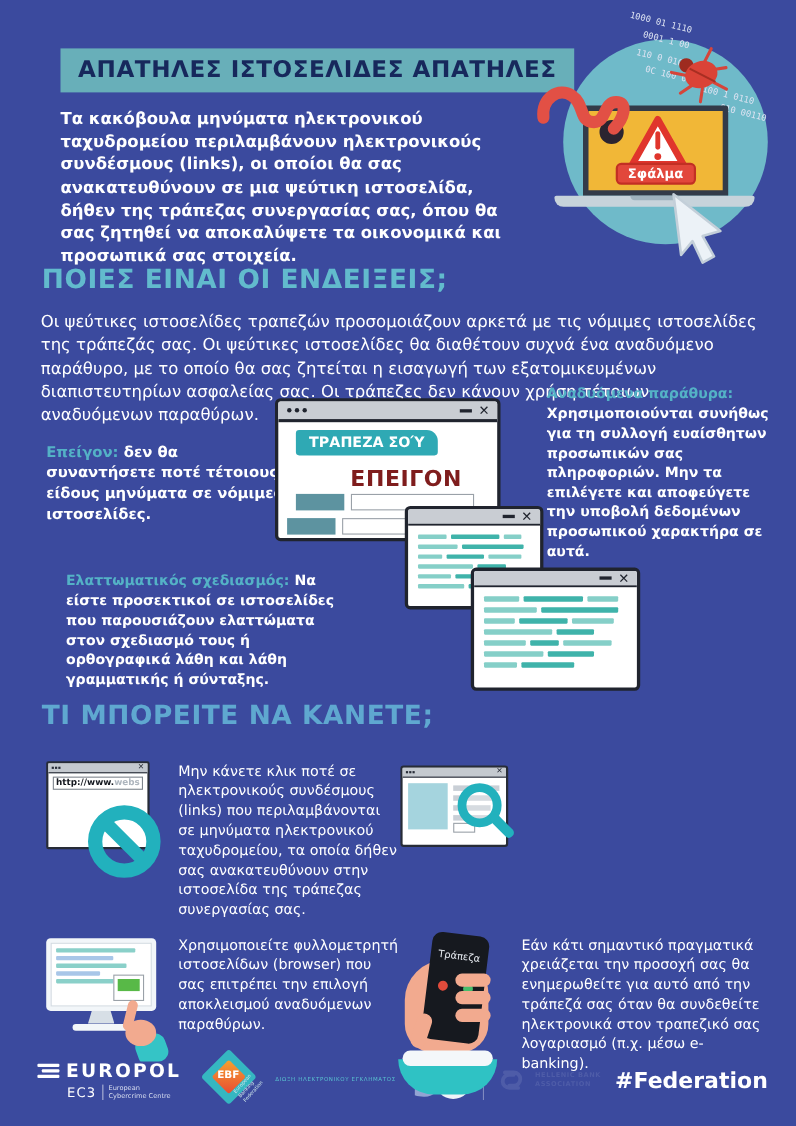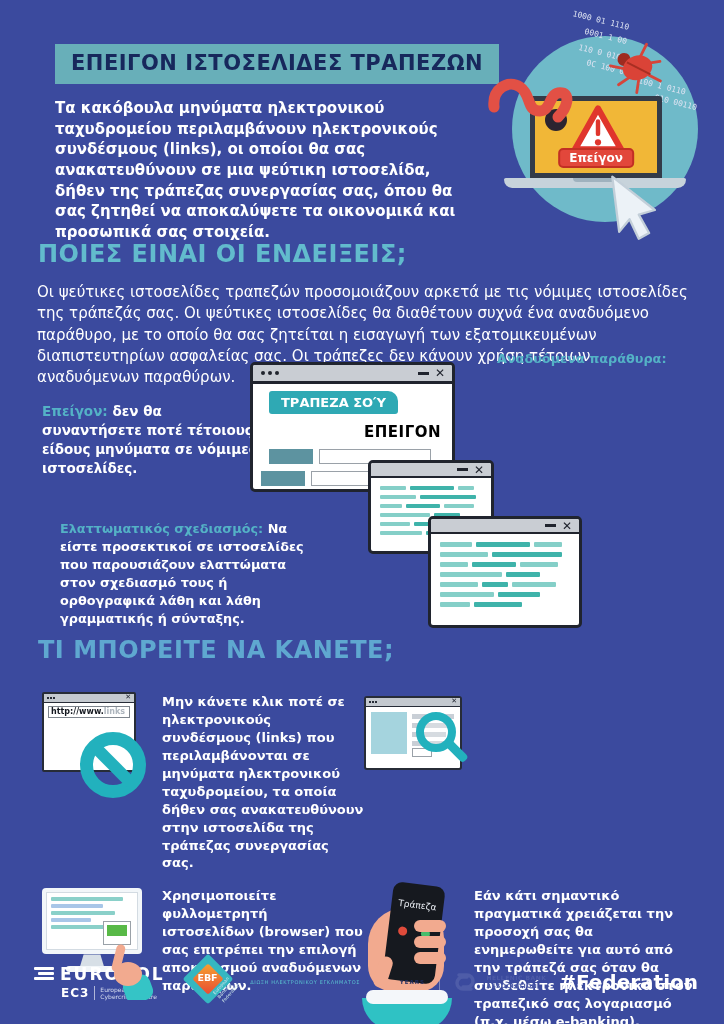--- a/index.html
+++ b/index.html
@@ -50,21 +50,21 @@
   .tbar { background:#C9CDD3; border-bottom:3px solid #20242E; position:relative; border-radius:2px 2px 0 0; }
   .dots { position:absolute; left:8px; top:50%; transform:translateY(-50%); display:flex; gap:3px; }
   .dots i { width:4px; height:4px; background:#20242E; border-radius:50%; }
   .wctl { position:absolute; right:7px; top:0; height:100%; display:flex; align-items:center; gap:6px; }
   .minbar { width:11px; height:3px; background:#20242E; }
   .xglyph { font-size:12px; font-weight:700; color:#20242E; line-height:1; }
 
   #main-window { left:250px; top:362px; width:205px; height:130px; z-index:2; }
   #main-window .tbar { height:19px; }
   .bank-badge { position:absolute; left:16px; top:26px; background:#2FA9B4; color:#fff; font-size:13px; font-weight:700; padding:4px 12px; border-radius:3px 10px 3px 3px; white-space:nowrap; }
-  .urgent-word { position:absolute; right:11px; top:58px; color:#000000; font-size:15px; font-weight:700; letter-spacing:.5px; }
+  .urgent-word { position:absolute; right:32px; top:58px; color:#7f1d1d; font-size:20px; font-weight:700; letter-spacing:.5px; }
   .frow { position:absolute; display:flex; gap:6px; align-items:center; }
   #frow1 { left:16px; top:84px; } #frow2 { left:8px; top:106px; }
   .flabel { width:44px; height:15px; background:#5D93A0; }
   .finput { width:112px; height:15px; background:#fff; border:1.5px solid #9AA1A8; }
 
   #popup2 { left:368px; top:460px; width:126px; height:94px; z-index:3; }
   #popup3 { left:428px; top:516px; width:154px; height:112px; z-index:4; }
   #popup2 .tbar, #popup3 .tbar { height:15px; border-bottom-width:2.5px; }
   .fake { padding:8px 9px; display:flex; flex-direction:column; gap:5px; }
   .fl { display:flex; gap:4px; }
@@ -72,21 +72,21 @@
   .fl i:nth-child(even) { background:#3FB3AA; }
   #popup3 .fl i { height:5px; }
 
   
   .tips { position:absolute; left:40px; top:690px; width:656px; display:grid; grid-template-columns:324px 332px; grid-row-gap:12px; }
   .tip { display:flex; gap:14px; }
   .t1 { grid-column:1; grid-row:1; } .t2 { grid-column:1; grid-row:2; }
   .t3 { grid-column:2; grid-row:1; } .t4 { grid-column:2; grid-row:2; }
   .tip-icon { position:relative; flex:0 0 108px; width:108px; height:112px; }
   .t4 .tip-icon { height:146px; flex-basis:96px; width:96px; }
-  .tip-text { color:#fff; font-size:13px; font-weight:700; line-height:1.38; padding-top:3px; }
+  .tip-text { color:#fff; font-size:13px; font-weight:400; line-height:1.38; padding-top:3px; }
 
   
   .mini-win { position:absolute; left:2px; top:2px; width:94px; height:80px; background:#fff; border:2px solid #272C37; border-radius:2px; }
   .mini-tbar { height:9px; background:#C4C9CF; border-bottom:1px solid #272C37; position:relative; }
   .mini-dots { position:absolute; left:3px; top:3px; width:2px; height:2px; background:#272C37; box-shadow:3px 0 #272C37, 6px 0 #272C37; }
   .mini-x { position:absolute; right:3px; top:-1px; font-size:7px; font-weight:700; color:#272C37; }
   .mini-url { margin:3px 4px; border:1.5px solid #7E858D; height:12px; font-size:8px; line-height:9px; padding:0 2px; font-weight:700; color:#14181F; white-space:nowrap; overflow:hidden; }
   .mini-url span { color:#AEB6BE; }
   .ban { position:absolute; left:40px; top:42px; width:66px; height:66px; border:13px solid #22B1BD; border-radius:50%; z-index:2; }
   .ban i { position:absolute; left:-5px; top:50%; width:50px; height:12px; margin-top:-6px; background:#22B1BD; transform:rotate(45deg); }
@@ -125,21 +125,21 @@
 
   
   .footer { position:absolute; left:0; right:0; top:950px; height:64px; display:flex; align-items:center; justify-content:space-between; padding:0 26px 0 34px; }
   .europol { display:flex; flex-direction:column; gap:2px; }
   .eu-row1 { display:flex; align-items:center; gap:6px; }
   .eu-flag { width:20px; height:14px; display:flex; flex-direction:column; gap:2px; justify-content:center; }
   .eu-flag i { height:3px; background:#fff; border-radius:1px; }
   .eu-flag i:nth-child(2) { margin-left:4px; }
   .eu-name { color:#fff; font-weight:700; font-size:17px; letter-spacing:2px; }
   .eu-row2 { display:flex; align-items:center; gap:5px; margin-left:27px; }
-  .ec3 { color:#fff; font-weight:700; font-size:12px; letter-spacing:1px;text-align:center; }
+  .ec3 { color:#fff; font-weight:400; font-size:12px; letter-spacing:1px;text-align:center; }
   .eu-div { width:1px; height:14px; background:rgba(255,255,255,.6); }
   .eu-sub { color:#D8DEF0; font-size:6px; line-height:1.25; width:64px; }
 
   .ebf { position:relative; width:60px; height:60px; }
   .ebf-sq1 { position:absolute; left:12px; top:9px; width:36px; height:36px; background:#35B7C1; transform:rotate(45deg); border-radius:3px; }
   .ebf-sq2 { position:absolute; left:19px; top:16px; width:22px; height:22px; background:linear-gradient(135deg,#F6A12F,#E84C33); transform:rotate(45deg); border-radius:2px; }
   .ebf-label { position:absolute; left:0; right:0; top:20px; text-align:center; color:#fff; font-size:9.5px; font-weight:700; z-index:2; }
   .ebf-sub { position:absolute; left:34px; top:40px; transform:rotate(-48deg); transform-origin:left top; color:#CFE7EA; font-size:4.5px; width:34px; line-height:1.3; }
 
   .ccd { display:flex; flex-direction:column; align-items:center; gap:3px; }
@@ -161,21 +161,21 @@
   .hba-text { color:#4E5CA8; font-size:6px; font-weight:700; line-height:1.3; letter-spacing:.5px; }
 
   .hashtag { color:#fff; font-weight:700; font-size:20px; }
 </style>
 </head>
 <body>
 
 <div class="page">
 
   <div class="title-box">
-    <h1>ΕΠΕΙΓΟΝ ΙΣΤΟΣΕΛΙΔΕΣ ΤΡΑΠΕΖΩΝ</h1>
+    <h1>ΑΠΑΤΗΛΕΣ ΙΣΤΟΣΕΛΙΔΕΣ ΑΠΑΤΗΛΕΣ</h1>
   </div>
   <p class="intro">Τα κακόβουλα μηνύματα ηλεκτρονικού ταχυδρομείου περιλαμβάνουν ηλεκτρονικούς συνδέσμους (links), οι οποίοι θα σας ανακατευθύνουν σε μια ψεύτικη ιστοσελίδα, δήθεν της τράπεζας συνεργασίας σας, όπου θα σας ζητηθεί να αποκαλύψετε τα οικονομικά και προσωπικά σας στοιχεία.</p>
 
   <div class="hero">
     <div class="hero-circle"></div>
     <span class="bin b0">1000 01 1110</span>
     <span class="bin b1">0001 1 00</span>
     <span class="bin b2">110 0 010</span>
     <span class="bin b3">0C 100 011</span>
     <span class="bin b4">100 1 0110</span>
@@ -195,21 +195,21 @@
       <line x1="24" y1="24" x2="44" y2="44" stroke="#A82E22" stroke-width="2"></line>
     </svg>
 
     <div class="lap-screen">
       <div class="lap-hole"></div>
       <svg class="warn" viewBox="0 0 60 54">
         <path d="M30 4 L56 50 L4 50 Z" fill="#fff" stroke="#E0352C" stroke-width="7" stroke-linejoin="round"></path>
         <rect x="27.5" y="16" width="5" height="19" rx="2.5" fill="#E0352C"></rect>
         <circle cx="30" cy="42" r="3.5" fill="#E0352C"></circle>
       </svg>
-      <div class="err-badge">Επείγον</div>
+      <div class="err-badge">Σφάλμα</div>
     </div>
     <div class="lap-base"></div>
 
     <svg class="worm" viewBox="0 0 100 70">
       <path d="M6 52 C4 34 20 24 32 32 C44 40 38 56 52 56 C64 56 60 36 74 38 C82 39 80 52 70 62" fill="none" stroke="#E25045" stroke-width="11" stroke-linecap="round"></path>
     </svg>
 
     <svg class="cursor" viewBox="0 0 50 66">
       <path d="M7 4 L13 52 L22 41 L30 58 L39 53 L30 37 L44 33 Z" fill="#ECF2F7" stroke="#C3CFD9" stroke-width="2" stroke-linejoin="round"></path>
     </svg>
@@ -217,21 +217,21 @@
 
   <h2 class="section-heading" id="signs-heading">ΠΟΙΕΣ ΕΙΝΑΙ ΟΙ ΕΝΔΕΙΞΕΙΣ;</h2>
   <p class="signs-body">Οι ψεύτικες ιστοσελίδες τραπεζών προσομοιάζουν αρκετά με τις νόμιμες ιστοσελίδες της τράπεζάς σας. Οι ψεύτικες ιστοσελίδες θα διαθέτουν συχνά ένα αναδυόμενο παράθυρο, με το οποίο θα σας ζητείται η εισαγωγή των εξατομικευμένων διαπιστευτηρίων ασφαλείας σας. Οι τράπεζες δεν κάνουν χρήση τέτοιων αναδυόμενων παραθύρων.</p>
 
 
   <p class="note" id="urgent-note">
     <span class="lbl">Επείγον:</span><span> δεν θα συναντήσετε ποτέ τέτοιους είδους μηνύματα σε νόμιμες ιστοσελίδες.</span>
   </p>
 
   <p class="note" id="popup-note">
-    <span class="lbl">Αναδυόμενα παράθυρα:</span>
+    <span class="lbl">Αναδυόμενα παράθυρα:</span><span>Χρησιμοποιούνται συνήθως για τη συλλογή ευαίσθητων προσωπικών σας πληροφοριών. Μην τα επιλέγετε και αποφεύγετε την υποβολή δεδομένων προσωπικού χαρακτήρα σε αυτά.</span>
   </p>
 
   <p class="note" id="flawed-note">
     <span class="lbl">Ελαττωματικός σχεδιασμός:</span><span> Να είστε προσεκτικοί σε ιστοσελίδες που παρουσιάζουν ελαττώματα στον σχεδιασμό τους ή ορθογραφικά λάθη και λάθη γραμματικής ή σύνταξης.</span>
   </p>
 
   <div class="bwin" id="main-window">
     <div class="tbar">
       <span class="dots">
           <i></i>
@@ -339,21 +339,21 @@
 
   <div class="tips">
 
     <div class="tip t1">
       <div class="tip-icon">
         <div class="mini-win">
           <div class="mini-tbar">
               <i class="mini-dots"></i>
               <span class="mini-x">✕</span>
             </div>
-          <div class="mini-url"><b>http://www.</b><span>links</span></div>
+          <div class="mini-url"><b>http://www.</b><span>webs</span></div>
         </div>
         <div class="ban">
             <i></i>
           </div>
       </div>
       <p class="tip-text">Μην κάνετε κλικ ποτέ σε ηλεκτρονικούς συνδέσμους (links) που περιλαμβάνονται σε μηνύματα ηλεκτρονικού ταχυδρομείου, τα οποία δήθεν σας ανακατευθύνουν στην ιστοσελίδα της τράπεζας συνεργασίας σας.</p>
     </div>
 
     <div class="tip t2">
       <div class="tip-icon">

